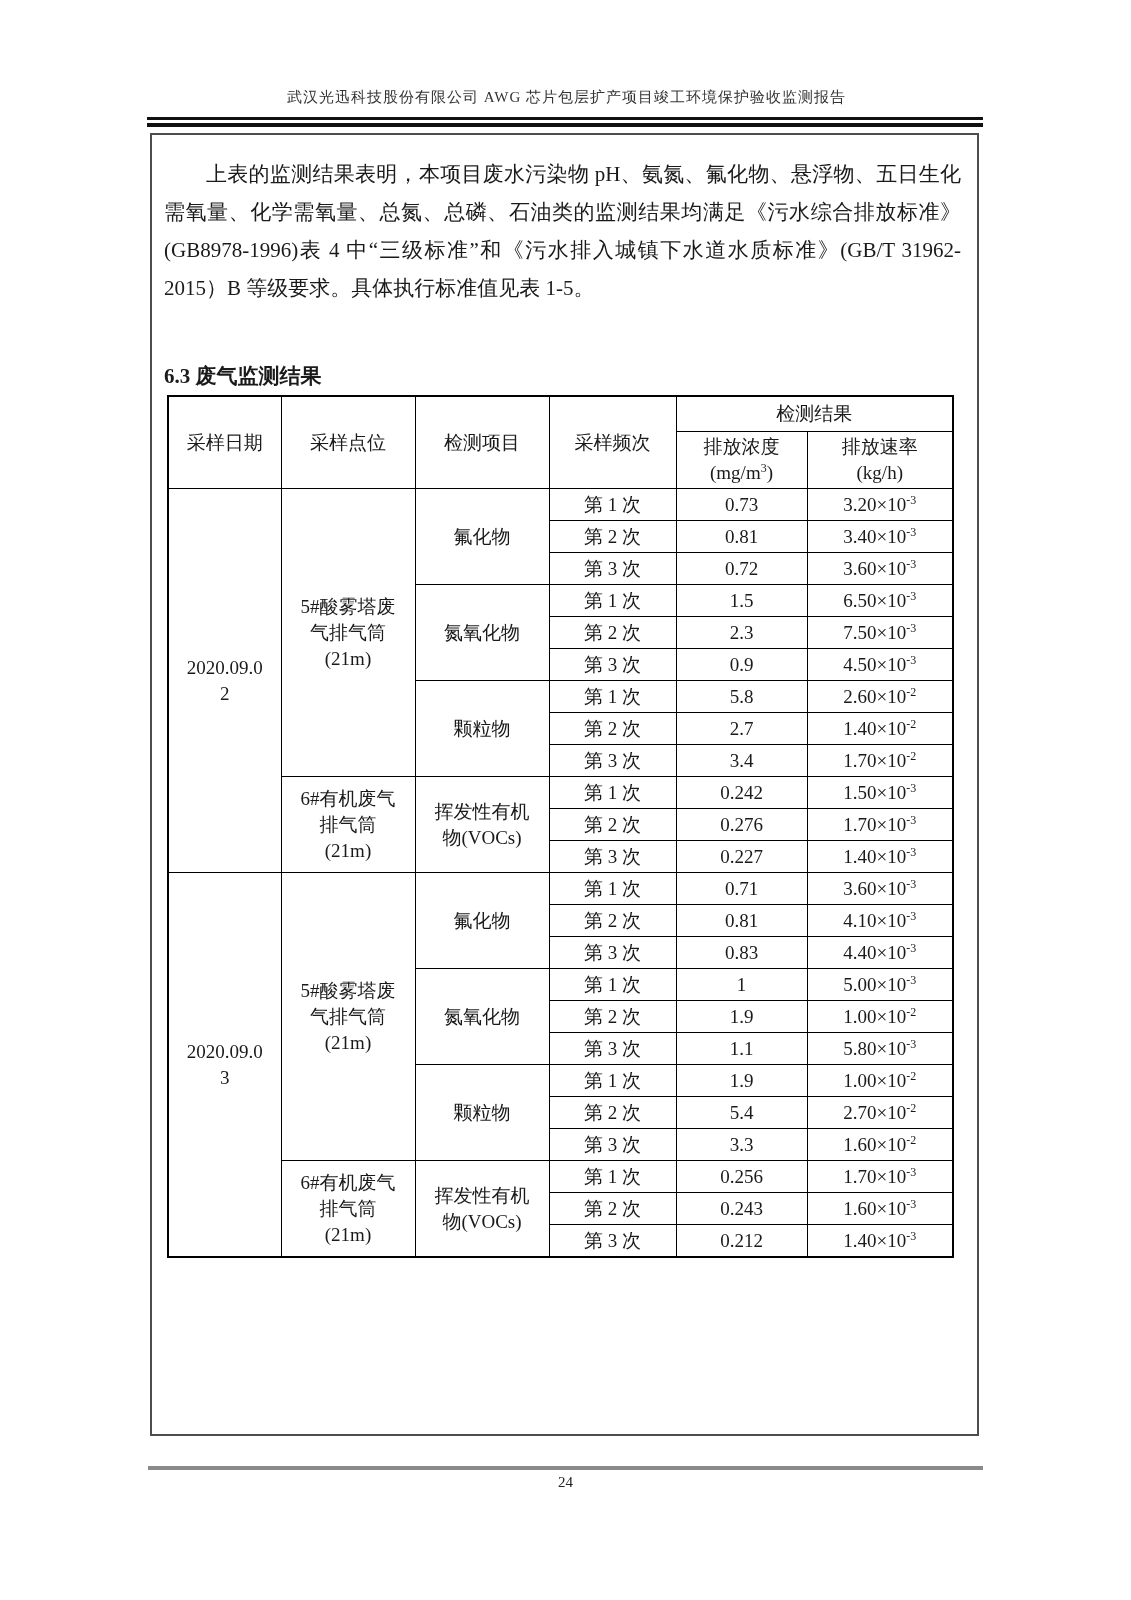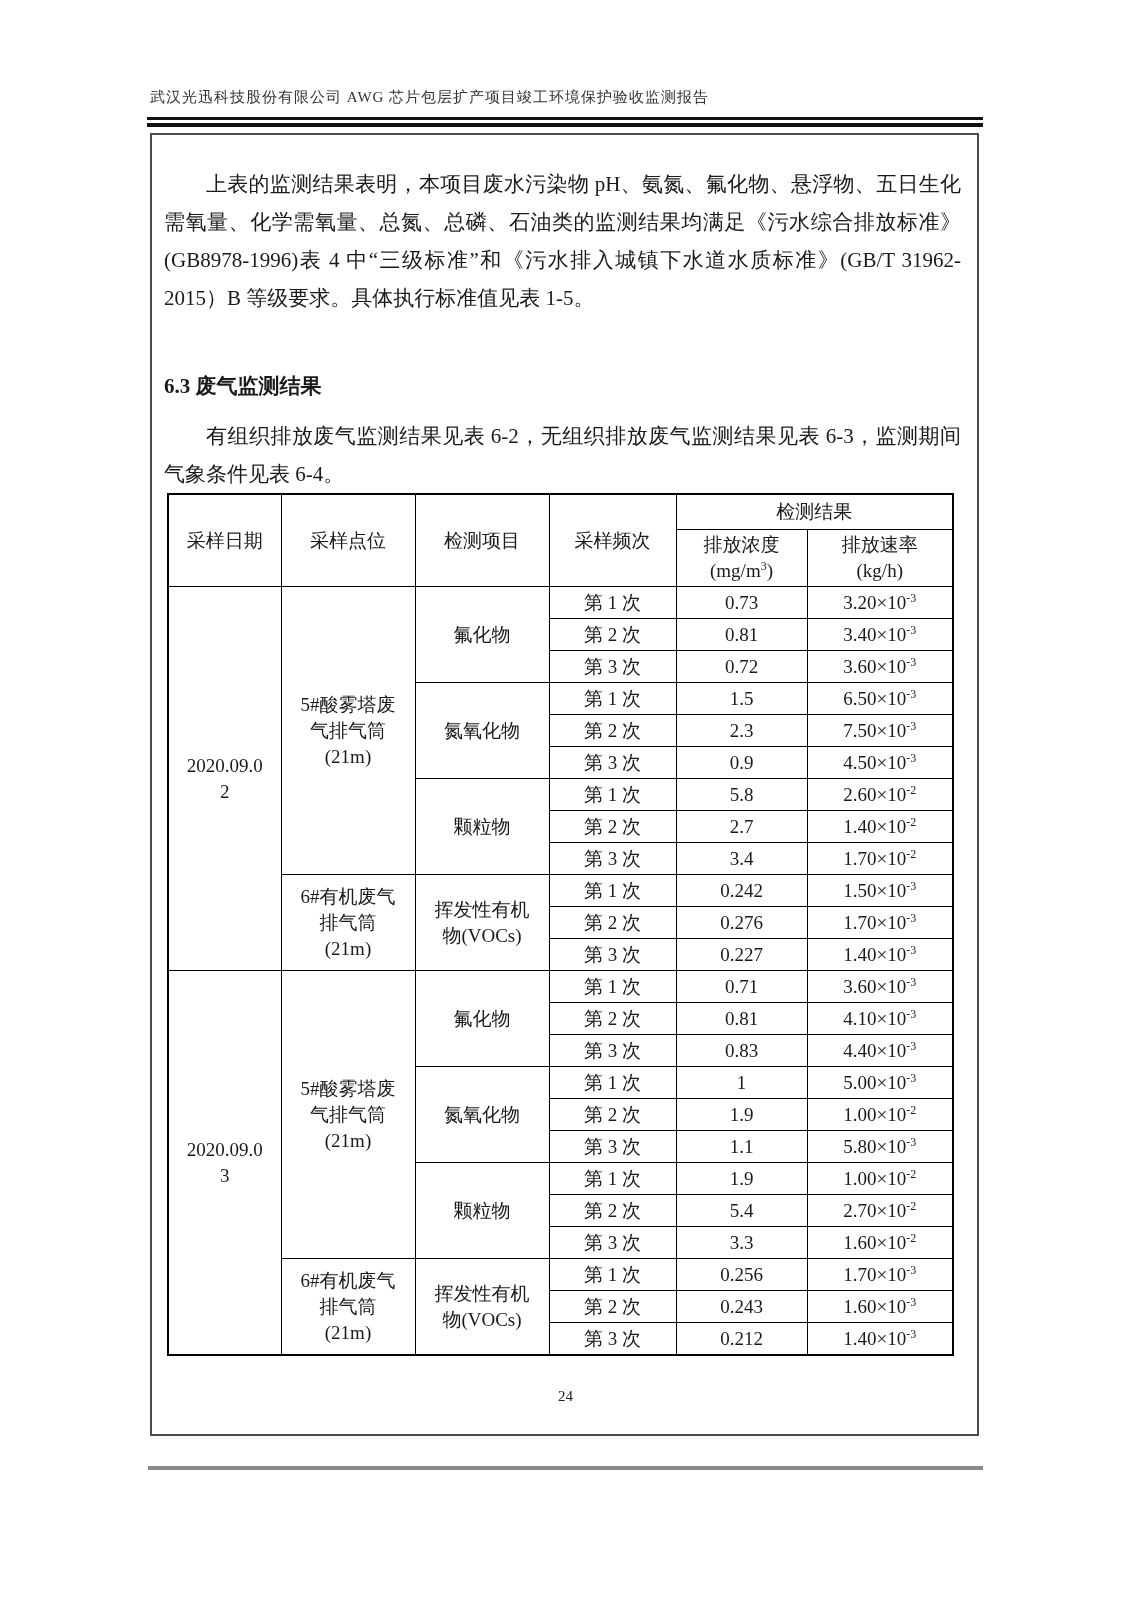--- a/index.html
+++ b/index.html
@@ -3,29 +3,29 @@
 <meta charset="utf-8">
 <style>
   html,body{margin:0;padding:0;}
   body{
     width:1131px;height:1600px;position:relative;background:#ffffff;color:#1a1a1a;
     font-family:"Liberation Serif","DejaVu Serif",serif;
     -webkit-font-smoothing:antialiased;
   }
   .page-header{
     position:absolute;top:88px;left:150px;width:833px;
-    text-align:left;font-size:15px;letter-spacing:1px;color:#333;
+    text-align:center;font-size:15px;letter-spacing:1px;color:#333;
   }
   .double-rule{position:absolute;top:117px;left:147px;width:836px;}
   .double-rule .bar1{height:3px;background:#111;}
   .double-rule .bar2{height:4px;background:#111;margin-top:3px;}
   .content-box{
     position:absolute;top:133px;left:150px;width:829px;height:1303px;
     border:2px solid #4d4d4d;box-sizing:border-box;
-    padding:16px 16px 0 12px;overflow:hidden;
+    padding:6px 16px 0 12px;overflow:hidden;
   }
   .para{
     font-size:21px;line-height:38px;text-align:justify;text-indent:2em;margin:0;
   }
   .p1{margin-top:14px;}
   .section-heading{
     margin:50px 0 0 0;font-size:21px;font-weight:bold;line-height:38px;
   }
   .p2{margin-top:12px;}
   .table-title{
@@ -43,40 +43,39 @@
   tr.hdr2 th{height:56px;}
   td.c-freq{height:31px;}
   td.c-conc{text-align:right;padding-right:24px;margin-left:24px;}
   td.c-rate{text-align:right;padding-right:7px;}
   td.c-date,td.c-point,td.c-item{line-height:34px;}
   sup{font-size:12px;line-height:0;}
   .footer-rule{
     position:absolute;top:1466px;left:148px;width:835px;height:4px;background:#8a8a8a;
   }
   .page-number{
-    position:absolute;top:1388px;left:0;width:1131px;text-align:center;
+    position:absolute;top:1474px;left:0;width:1131px;text-align:center;
     font-size:15px;color:#222;
   }
 </style>
 </head>
 <body>
 
 <div class="page-header">武汉光迅科技股份有限公司 AWG 芯片包层扩产项目竣工环境保护验收监测报告</div>
 
 <div class="double-rule">
   <div class="bar1"></div>
   <div class="bar2"></div>
 </div>
 
 <div class="content-box">
   <p class="para p1">上表的监测结果表明，本项目废水污染物 pH、氨氮、氟化物、悬浮物、五日生化需氧量、化学需氧量、总氮、总磷、石油类的监测结果均满足《污水综合排放标准》(GB8978-1996)表 4 中“三级标准”和《污水排入城镇下水道水质标准》(GB/T 31962-2015）B 等级要求。具体执行标准值见表 1-5。</p>
 
   <div class="section-heading">6.3 废气监测结果</div>
 
-  <p class="para p2">有组织排放废气监测结果见表 6-2，无组织排放废气监测结果见表 6-3，监测期间气象条件见表 6-4。</p>
 
 
   <table class="monitor">
     <colgroup>
       <col style="width:113px">
         <col style="width:134px">
         <col style="width:134px">
       <col style="width:127px">
         <col style="width:131px">
         <col style="width:146px">

